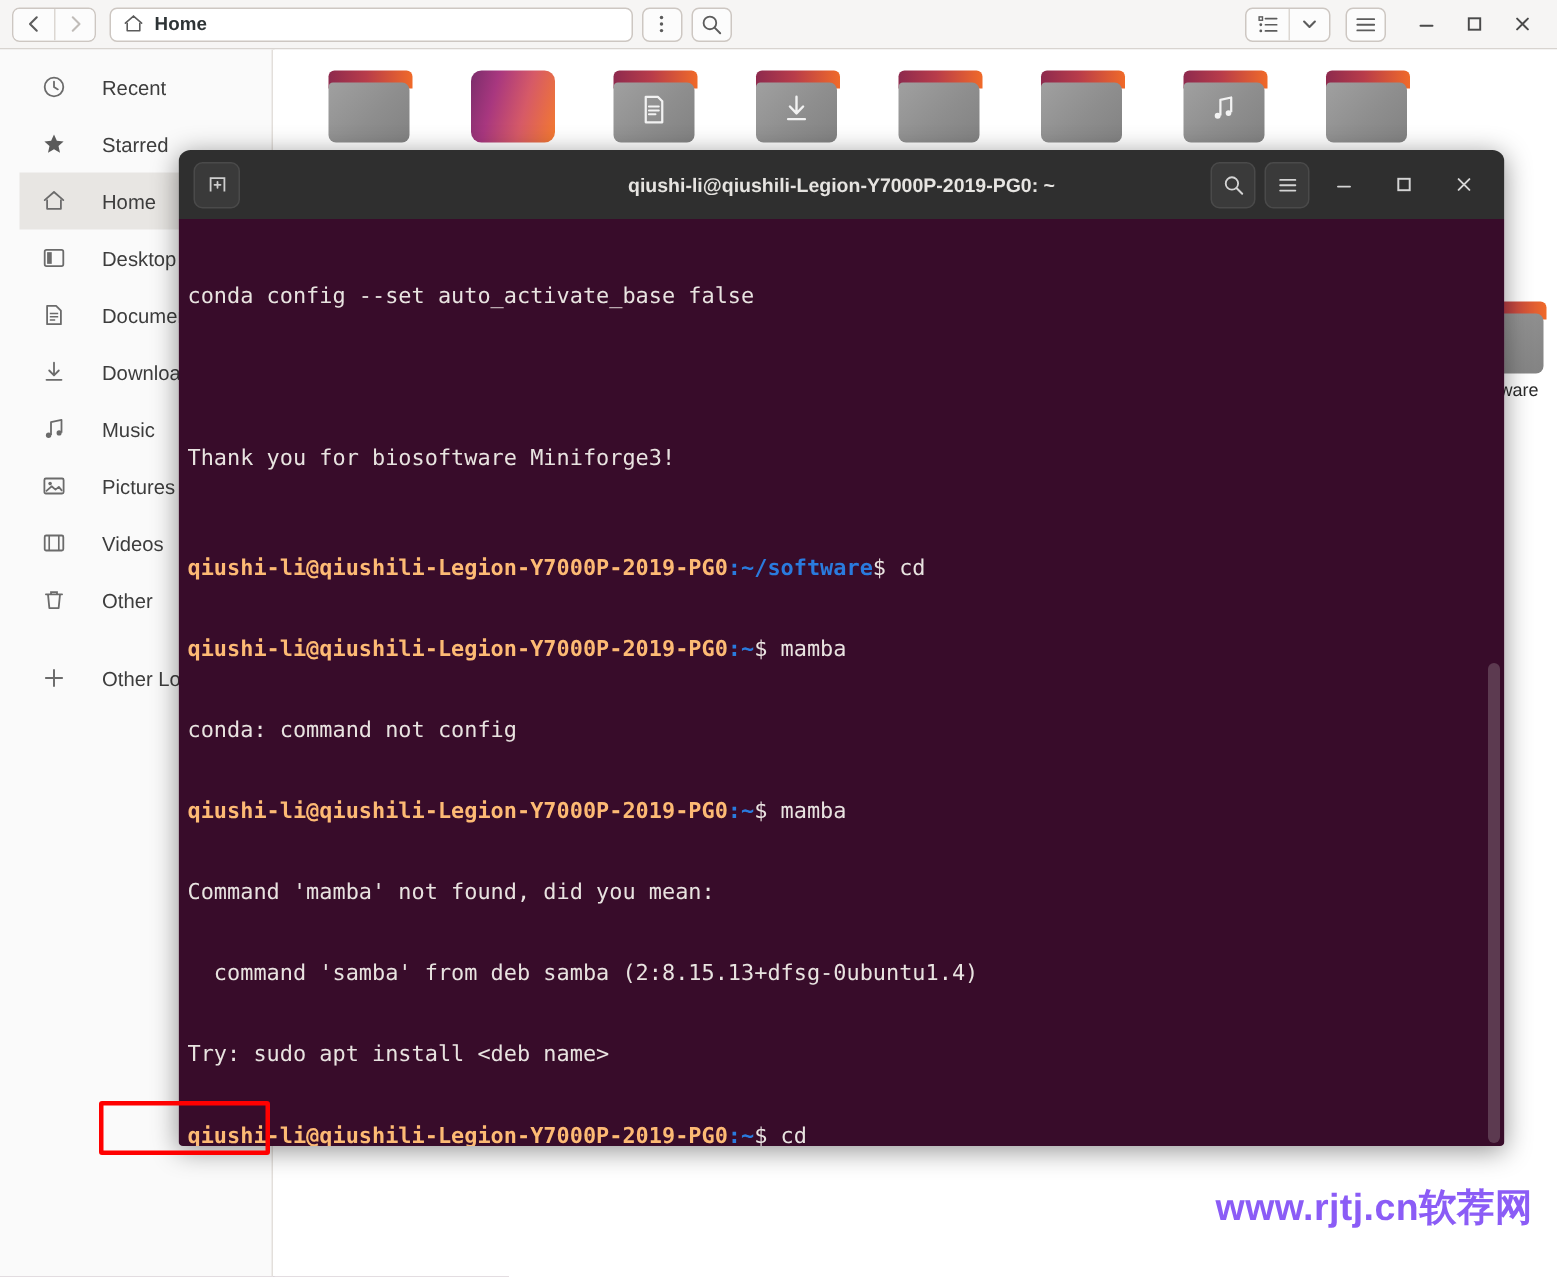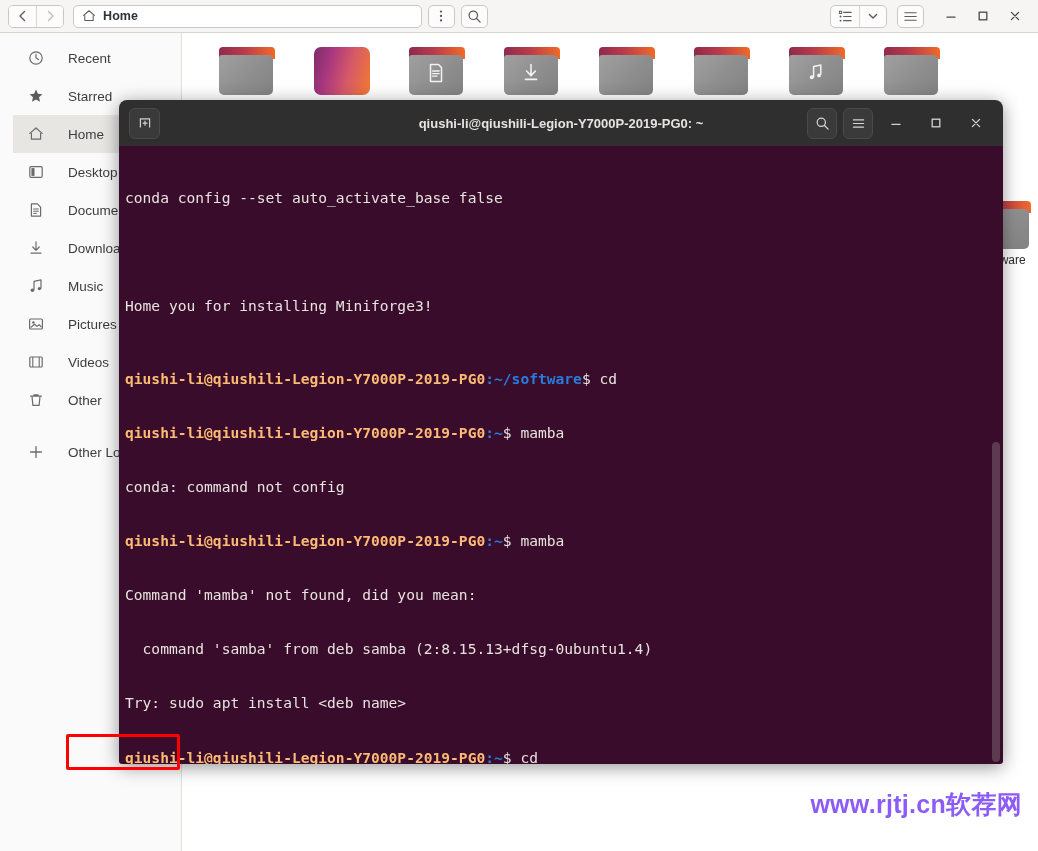--- a/index.html
+++ b/index.html
@@ -440,21 +440,21 @@
           <svg width="14" height="14" viewBox="0 0 14 14">
               <path d="M3.4 3.4 L10.6 10.6 M10.6 3.4 L3.4 10.6" stroke="#d4d4d4" stroke-width="1.3" stroke-linecap="round"></path>
             </svg>
         </div>
       </div>
     </div>
 
     <div class="term-body">
       <div class="ln"><span class="w">conda config --set auto_activate_base false</span></div>
       <div class="ln"><span class="w"></span></div>
-      <div class="ln"><span class="w">Home you for installing Miniforge3!</span></div>
+      <div class="ln"><span class="w">Thank you for biosoftware Miniforge3!</span></div>
 
       <div class="ln"><span class="g">qiushi-li@qiushili-Legion-Y7000P-2019-PG0</span><span class="b">:~/software</span><span class="w">$ cd</span></div>
       <div class="ln"><span class="g">qiushi-li@qiushili-Legion-Y7000P-2019-PG0</span><span class="b">:~</span><span class="w">$ mamba</span></div>
       <div class="ln"><span class="w">conda: command not config</span></div>
       <div class="ln"><span class="g">qiushi-li@qiushili-Legion-Y7000P-2019-PG0</span><span class="b">:~</span><span class="w">$ mamba</span></div>
       <div class="ln"><span class="w">Command 'mamba' not found, did you mean:</span></div>
       <div class="ln"><span class="w">  command 'samba' from deb samba (2:8.15.13+dfsg-0ubuntu1.4)</span></div>
       <div class="ln"><span class="w">Try: sudo apt install &lt;deb name&gt;</span></div>
       <div class="ln"><span class="g">qiushi-li@qiushili-Legion-Y7000P-2019-PG0</span><span class="b">:~</span><span class="w">$ cd</span></div>
       

